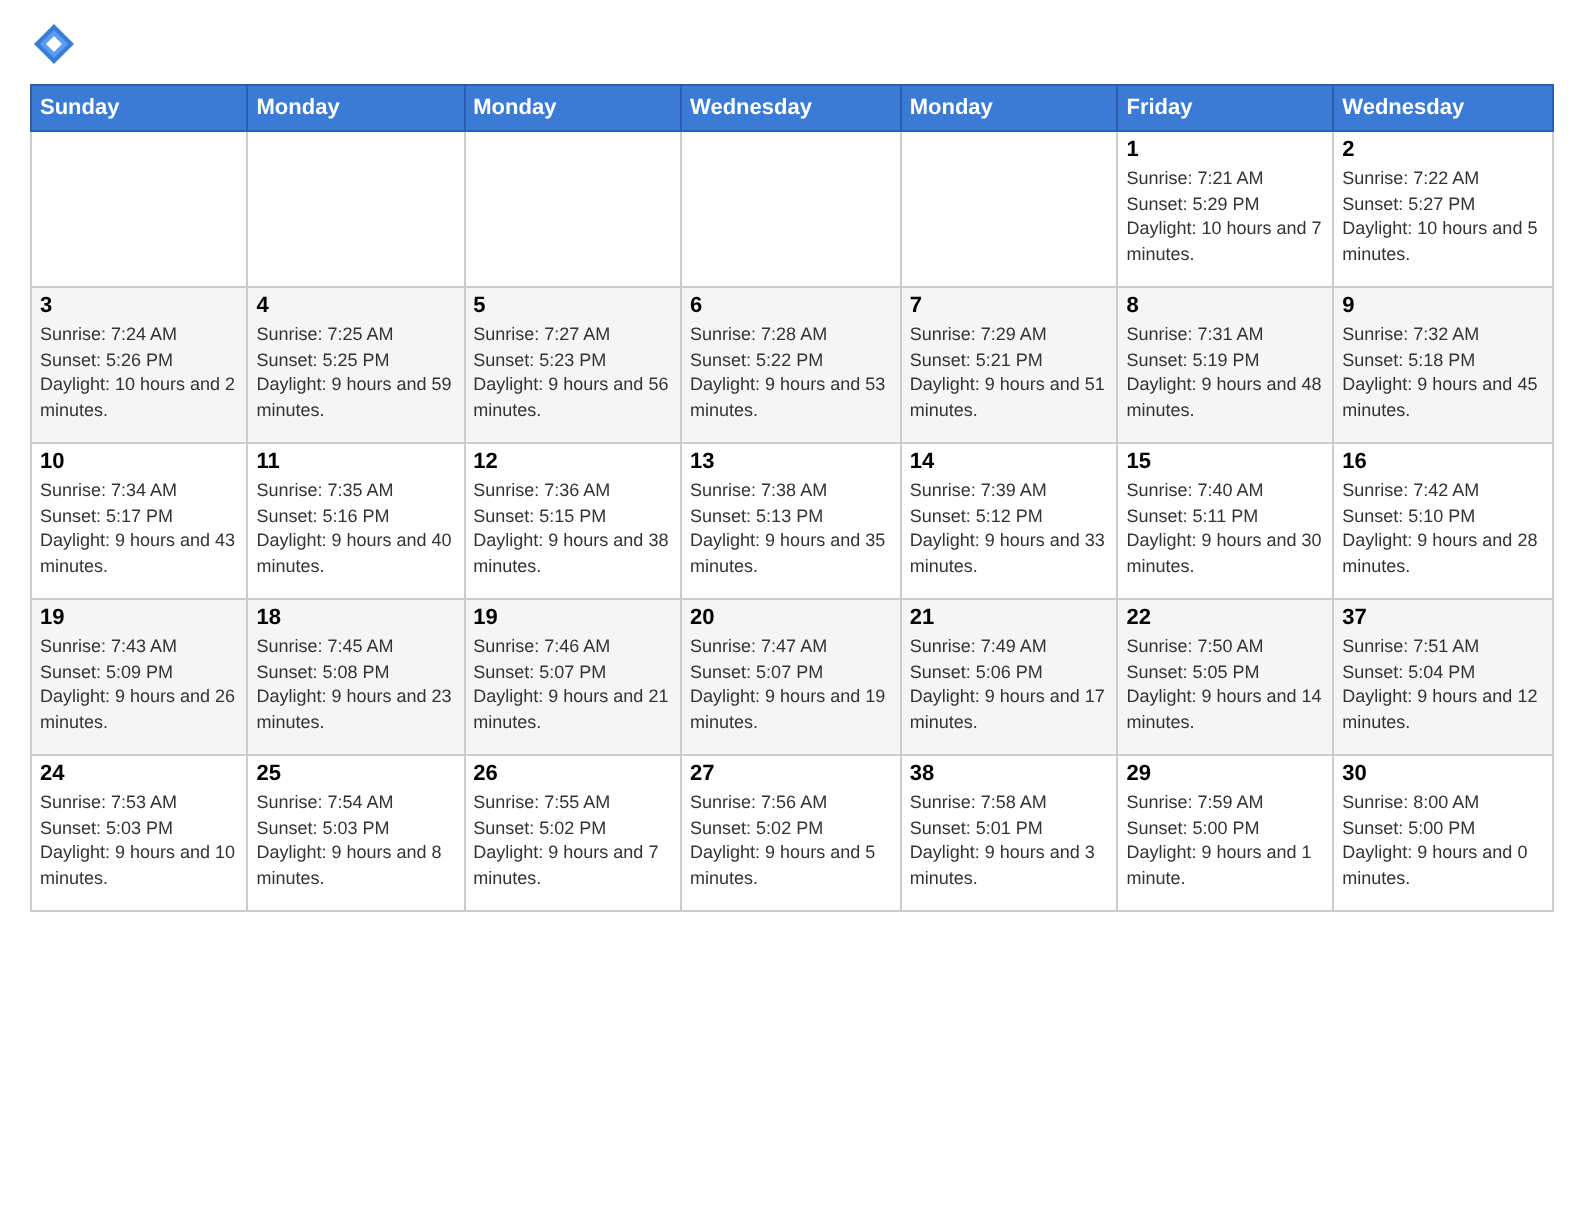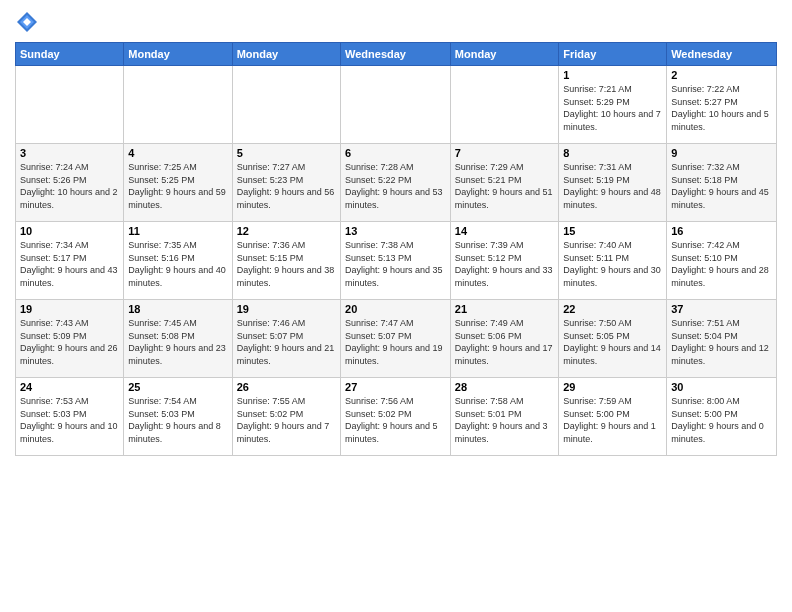--- a/index.html
+++ b/index.html
@@ -241,21 +241,21 @@
           </td>
           <td>
             <span class="day-number">26</span>
             <div class="day-info">Sunrise: 7:55 AM<br>Sunset: 5:02 PM<br>Daylight: 9 hours and 7 minutes.</div>
           </td>
           <td>
             <span class="day-number">27</span>
             <div class="day-info">Sunrise: 7:56 AM<br>Sunset: 5:02 PM<br>Daylight: 9 hours and 5 minutes.</div>
           </td>
           <td>
-            <span class="day-number">28</span>
+            <span class="day-number">38</span>
             <div class="day-info">Sunrise: 7:58 AM<br>Sunset: 5:01 PM<br>Daylight: 9 hours and 3 minutes.</div>
           </td>
           <td>
             <span class="day-number">29</span>
             <div class="day-info">Sunrise: 7:59 AM<br>Sunset: 5:00 PM<br>Daylight: 9 hours and 1 minute.</div>
           </td>
           <td>
             <span class="day-number">30</span>
             <div class="day-info">Sunrise: 8:00 AM<br>Sunset: 5:00 PM<br>Daylight: 9 hours and 0 minutes.</div>
           </td>

